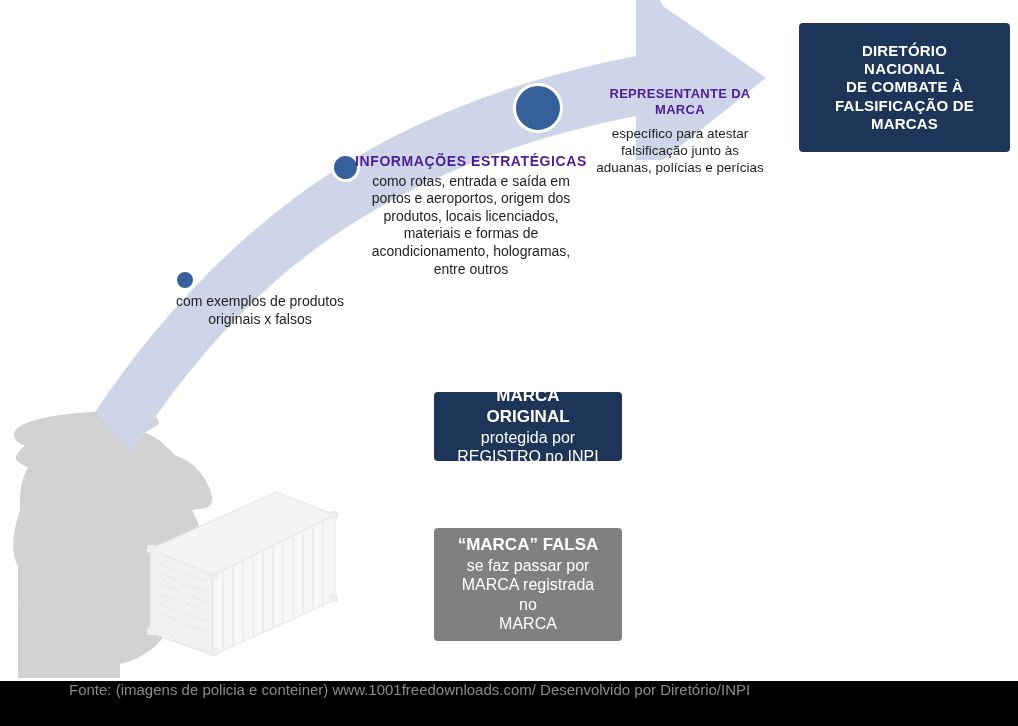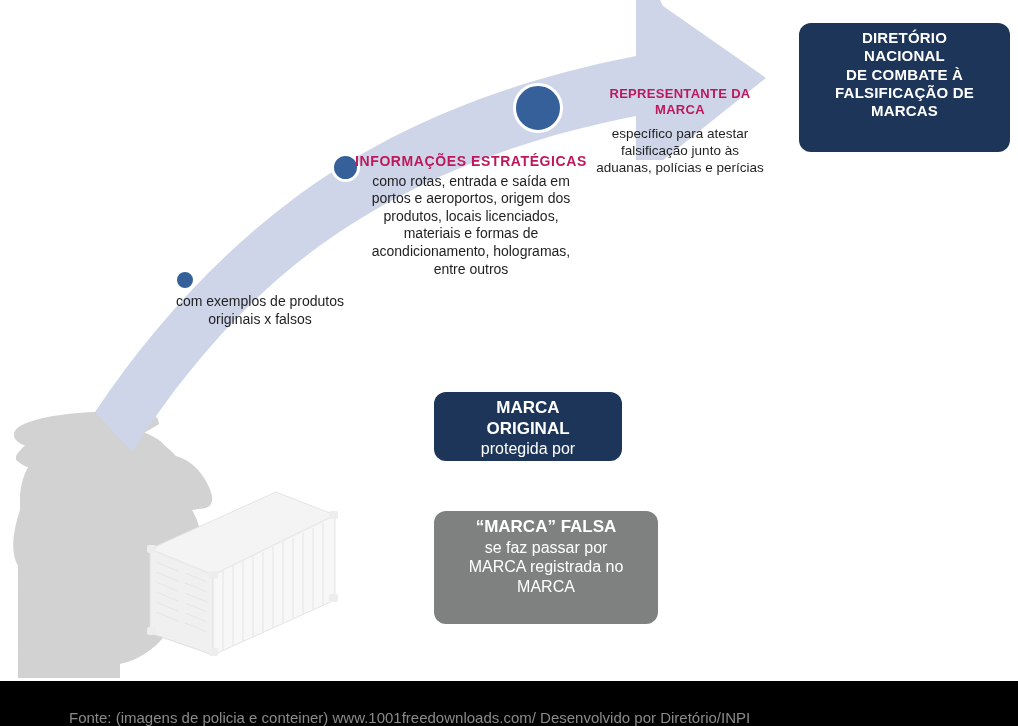--- a/index.html
+++ b/index.html
@@ -40,45 +40,46 @@
   .stage-block {
     position: absolute;
     text-align: center;
     color: #1a1a1a;
   }
   .stage-title {
     font-weight: bold;
     font-size: 13.5px;
     letter-spacing: 0.4px;
     line-height: 1.25;
-    color: #be185d;
+    color: #4c1d95;
     margin: 0 0 2px 0;
   }
   .stage-body {
     font-size: 14px;
     line-height: 1.26;
     color: #1f1f1f;
     margin: 0;
   }
   #stage-1 { left: 140px; top: 293px; width: 240px; }
   #stage-2 { left: 350px; top: 153px; width: 242px; }
   #stage-2 .stage-title { font-size: 14px; letter-spacing: 0.6px; }
   #stage-3 { left: 576px; top: 86px;  width: 208px; }
   #stage-3 .stage-title { font-size: 13px; letter-spacing: 0.3px; }
   #stage-3 .stage-body  { font-size: 13.5px; }
 
   
   .rbox {
     position: absolute;
-    border-radius: 12px;
+    border-radius: 4px;
     color: #ffffff;
     text-align: center;
     display: flex;
     flex-direction: column;
     align-items: center;
+    justify-content: center;
     box-sizing: border-box;
     padding: 6px 23px;
   }
   .rbox .rb-title {
     font-weight: bold;
     line-height: 1.22;
   }
   .rbox .rb-line {
     line-height: 1.22;
   }
@@ -88,34 +89,34 @@
     font-size: 15px;
   }
   #box-diretorio .rb-title { font-size: 15px; letter-spacing: 0.2px; }
   #box-marca-original {
     left: 434px; top: 392px; width: 188px; height: 69px;
     background: #1c3558;
     font-size: 16px;
   }
   #box-marca-original .rb-title { font-size: 17px; }
   #box-marca-falsa {
-    left: 434px; top: 511px; width: 224px; height: 113px;
+    left: 434px; top: 528px; width: 188px; height: 113px;
     background: #7f8080;
     font-size: 16px;
   }
   #box-marca-falsa .rb-title { font-size: 17px; }
 
   
   #footer-bar {
     position: absolute;
     left: 0; top: 681px;
     width: 1018px; height: 45px;
     background: #000000;
     display: flex;
-    align-items: flex-end;
+    align-items: flex-start;
   }
   #footer-text {
     color: #8a8a8a;
     font-size: 15px;
     font-family: "Liberation Sans", sans-serif;
     padding-left: 69px;
     white-space: nowrap;
   }
 </style>
 </head>

